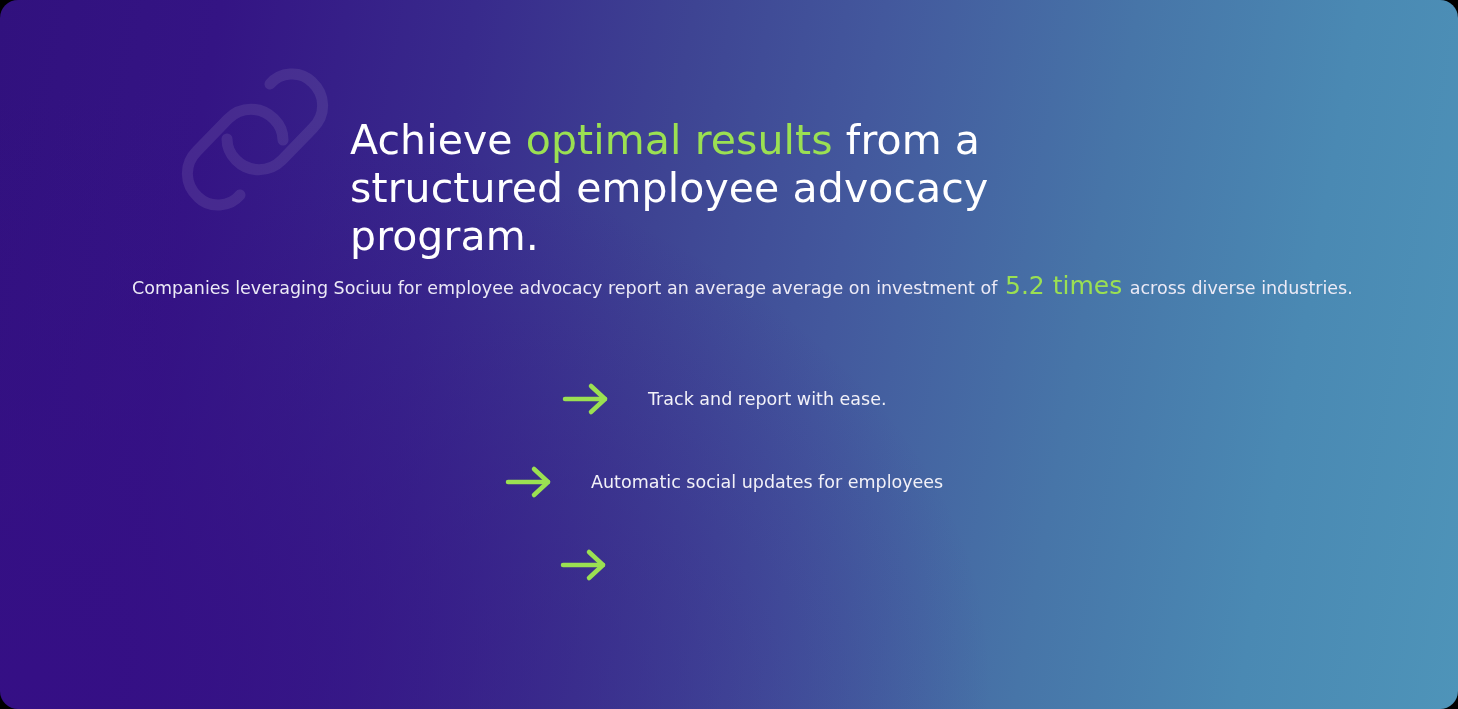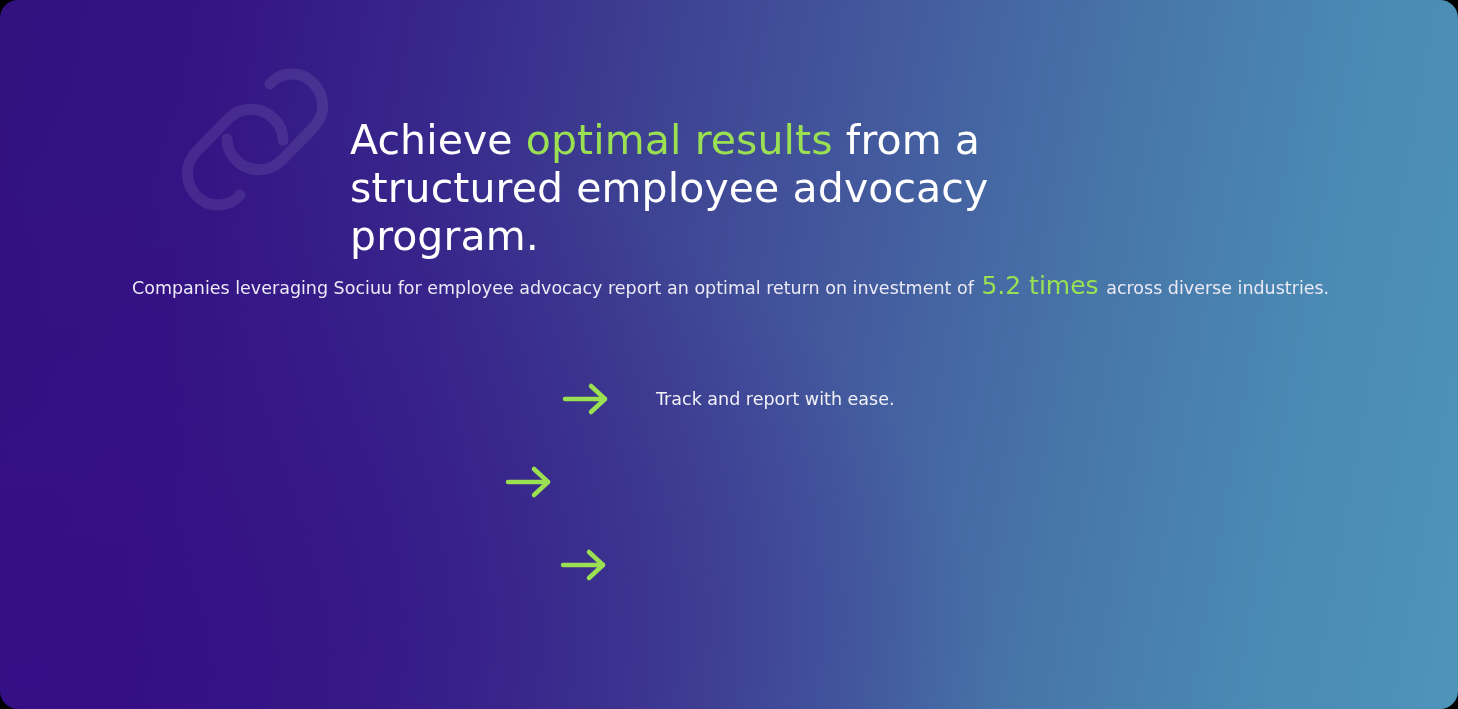--- a/index.html
+++ b/index.html
@@ -85,21 +85,21 @@
     position: absolute;
     left: 0;
     top: 0;
   }
   .feature {
     position: absolute;
     display: flex;
     align-items: center;
     white-space: nowrap;
   }
-  .feature-1 { left: 560px; top: 381px; gap: 8px; }
+  .feature-1 { left: 560px; top: 381px; }
   .feature-2 { left: 503px; top: 464px; }
   .feature-3 { left: 558px; top: 547px; }
 
   .arrow-icon {
     width: 52px;
     height: 36px;
     flex: 0 0 auto;
   }
   .arrow-icon svg { display: block; }
 
@@ -123,21 +123,21 @@
         <path d="M80 133 C70 145 50 147 38 135 C24 122 24 102 37 89 L68 57 C81 44 101 44 114 57 C120 63 123 71 123 78"></path>
       </g>
     </svg>
   </div>
 
   <div class="headline">
     <span>Achieve </span><span class="accent">optimal results</span><span> from a structured employee advocacy program.</span>
   </div>
 
   <div class="subtitle">
-    <span>Companies leveraging Sociuu for employee advocacy report an optimal return on investment of </span><span class="metric">5.2 times</span><span> across diverse industries.</span>
+    <span>Companies leveraging Sociuu for employee advocacy report an average average on investment of </span><span class="metric">5.2 times</span><span> across diverse industries.</span>
   </div>
 
   <div class="features">
 
     <div class="feature feature-1">
       <span class="arrow-icon">
         <svg width="52" height="36" viewBox="0 0 52 36" xmlns="http://www.w3.org/2000/svg">
           <g fill="none" stroke="#9be052" stroke-width="4.5" stroke-linecap="round" stroke-linejoin="round">
             <line x1="5" y1="18" x2="45" y2="18"></line>
             <polyline points="31,5 45,18 31,31"></polyline>
@@ -149,20 +149,21 @@
 
     <div class="feature feature-2">
       <span class="arrow-icon">
         <svg width="52" height="36" viewBox="0 0 52 36" xmlns="http://www.w3.org/2000/svg">
           <g fill="none" stroke="#9be052" stroke-width="4.5" stroke-linecap="round" stroke-linejoin="round">
             <line x1="5" y1="18" x2="45" y2="18"></line>
             <polyline points="31,5 45,18 31,31"></polyline>
           </g>
         </svg>
       </span>
+      <span class="feature-label">Automatic social updates for employees</span>
     </div>
 
     <div class="feature feature-3">
       <span class="arrow-icon">
         <svg width="52" height="36" viewBox="0 0 52 36" xmlns="http://www.w3.org/2000/svg">
           <g fill="none" stroke="#9be052" stroke-width="4.5" stroke-linecap="round" stroke-linejoin="round">
             <line x1="5" y1="18" x2="45" y2="18"></line>
             <polyline points="31,5 45,18 31,31"></polyline>
           </g>
         </svg>

